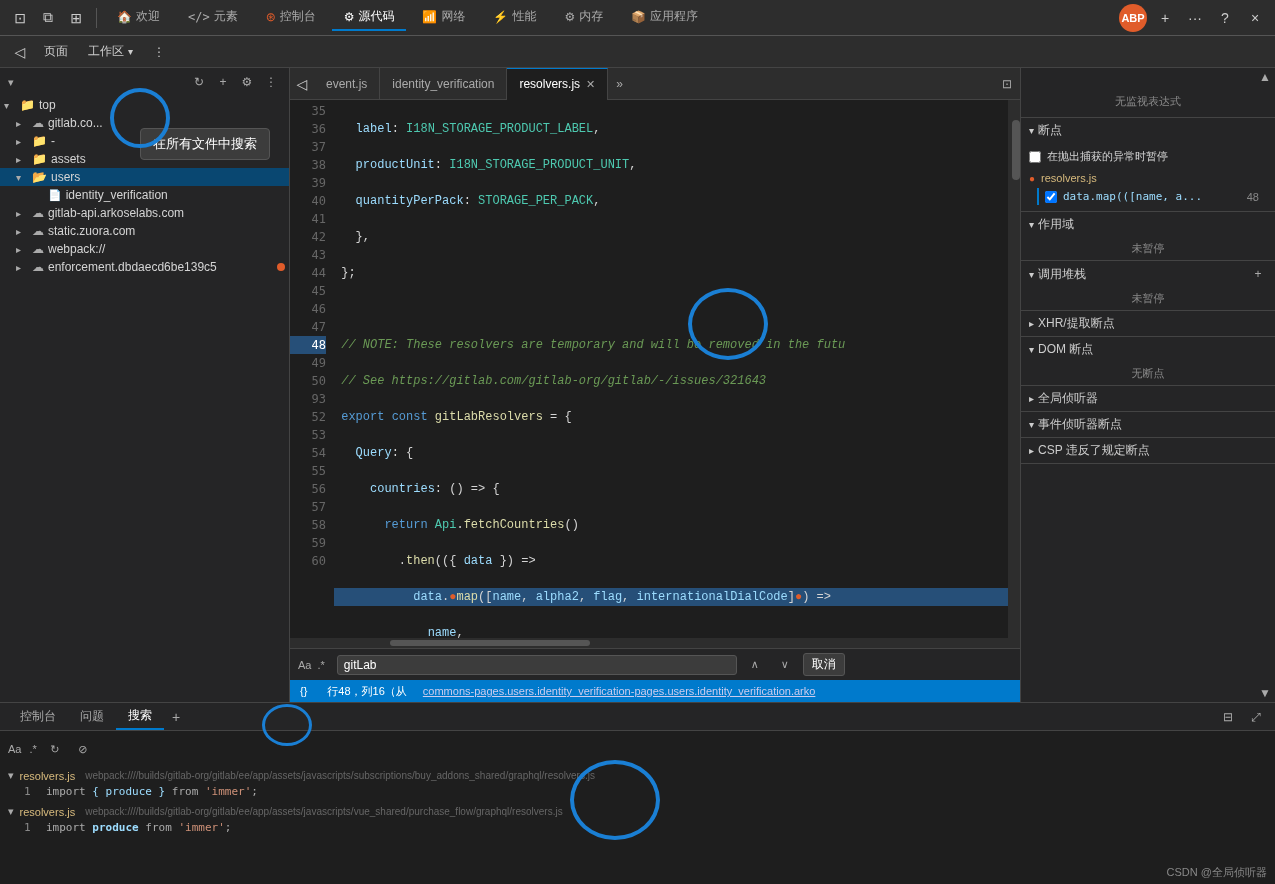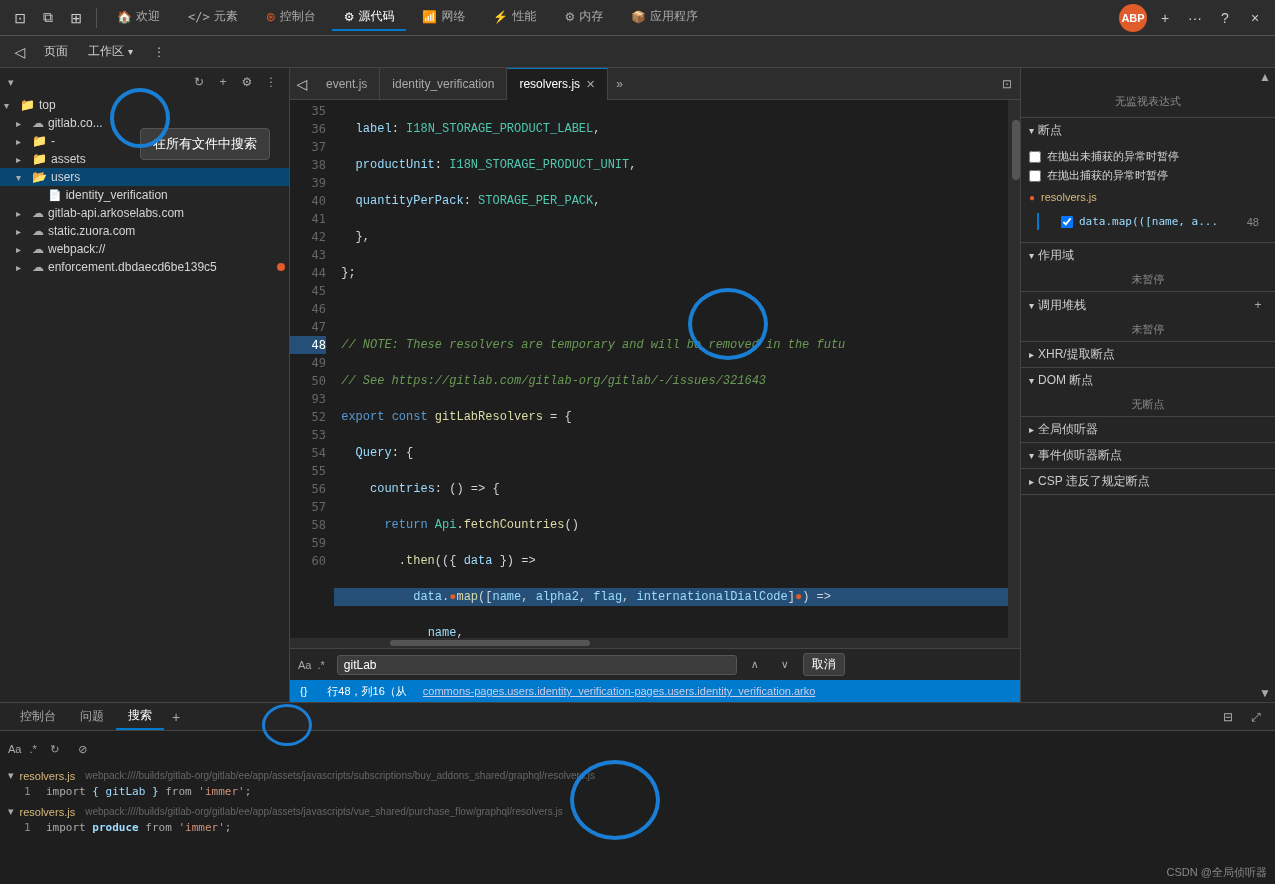--- a/index.html
+++ b/index.html
@@ -82,21 +82,21 @@
     .rp-arrow { font-size: 10px; }
     .rp-content { padding: 4px 8px; font-size: 11px; }
     .rp-item { display: flex; align-items: center; gap: 6px; padding: 2px 0; }
     .rp-item input[type=checkbox] { width: 12px; height: 12px; }
     .rp-filename { color: #d7ba7d; font-size: 11px; }
     .rp-code { font-family: monospace; font-size: 11px; color: #9cdcfe; }
     .rp-num { color: #888; margin-left: auto; font-size: 11px; }
     .rp-empty { color: #888; font-size: 11px; padding: 4px 8px; text-align: center; }
     .rp-right-icons { margin-left: auto; display: flex; gap: 4px; }
     .rp-right-icon { width: 18px; height: 18px; display: flex; align-items: center; justify-content: center; cursor: pointer; color: #aaa; font-size: 12px; }
-    .rp-border { border-left: 2px solid #007acc; padding-left: 22px; margin: 8px 8px; }
+    .rp-border { border-left: 2px solid #007acc; padding-left: 6px; margin: 2px 8px; }
 
     
     .bottom-panel { height: 160px; background: #1e1e1e; border-top: 1px solid #444; display: flex; flex-direction: column; }
     .bottom-tabs { display: flex; align-items: center; background: #252526; height: 28px; border-bottom: 1px solid #444; padding: 0 8px; gap: 0; }
     .bottom-tab { padding: 4px 12px; cursor: pointer; color: #aaa; font-size: 12px; }
     .bottom-tab.active { color: #fff; border-bottom: 2px solid #007acc; }
     .bottom-tab-add { padding: 4px 8px; color: #aaa; cursor: pointer; font-size: 14px; }
     .bottom-right-icons { margin-left: auto; display: flex; gap: 6px; }
     .bottom-right-icon { width: 22px; height: 22px; display: flex; align-items: center; justify-content: center; cursor: pointer; color: #aaa; font-size: 12px; }
 
@@ -400,24 +400,20 @@
       </div>
 
       <div class="rp-section">
         <div class="rp-header">
           <span class="rp-arrow">▾</span>
           <span>断点</span>
         </div>
         <div class="rp-content">
           <div class="rp-item">
             <input type="checkbox" style="">
-            <span>在抛出未捕获的异常时暂停</span>
-          </div>
-          <div class="rp-item">
-            <input type="checkbox" style="">
             <span>在抛出捕获的异常时暂停</span>
           </div>
 
           <div class="rp-item" style="margin-top:4px;">
             <span style="color:#e05c2a;font-size:10px;">●</span>
             <span class="rp-filename">resolvers.js</span>
           </div>
           <div class="rp-border">
             <div class="rp-item">
               <input type="checkbox" checked="" style="">
@@ -517,21 +513,21 @@
 
       <div class="search-result-group">
         <div class="srg-title">
           <span>▾</span>
           <span style="color:#d7ba7d;">resolvers.js</span>
           <span style="color:#666; font-size:10px; margin-left:4px; overflow:hidden; text-overflow:ellipsis; white-space:nowrap; max-width:700px;">webpack:////builds/gitlab-org/gitlab/ee/app/assets/javascripts/subscriptions/buy_addons_shared/graphql/resolvers.js</span>
         </div>
         <div class="srg-line">
           <span class="srg-linenum">1</span>
           <span class="srg-code">
-            <span style="color:#aaa;">import </span><span style="color:#9cdcfe;">{ gitLab }</span><span style="color:#aaa;"> from </span><span style="color:#ce9178;">'immer'</span><span style="color:#aaa;">;</span>
+            <span style="color:#aaa;">import </span><span style="color:#9cdcfe;">{ produce }</span><span style="color:#aaa;"> from </span><span style="color:#ce9178;">'immer'</span><span style="color:#aaa;">;</span>
           </span>
         </div>
       </div>
 
       <div class="search-result-group">
         <div class="srg-title">
           <span>▾</span>
           <span style="color:#d7ba7d;">resolvers.js</span>
           <span style="color:#666; font-size:10px; margin-left:4px; overflow:hidden; text-overflow:ellipsis; white-space:nowrap; max-width:700px;">webpack:////builds/gitlab-org/gitlab/ee/app/assets/javascripts/vue_shared/purchase_flow/graphql/resolvers.js</span>
         </div>

